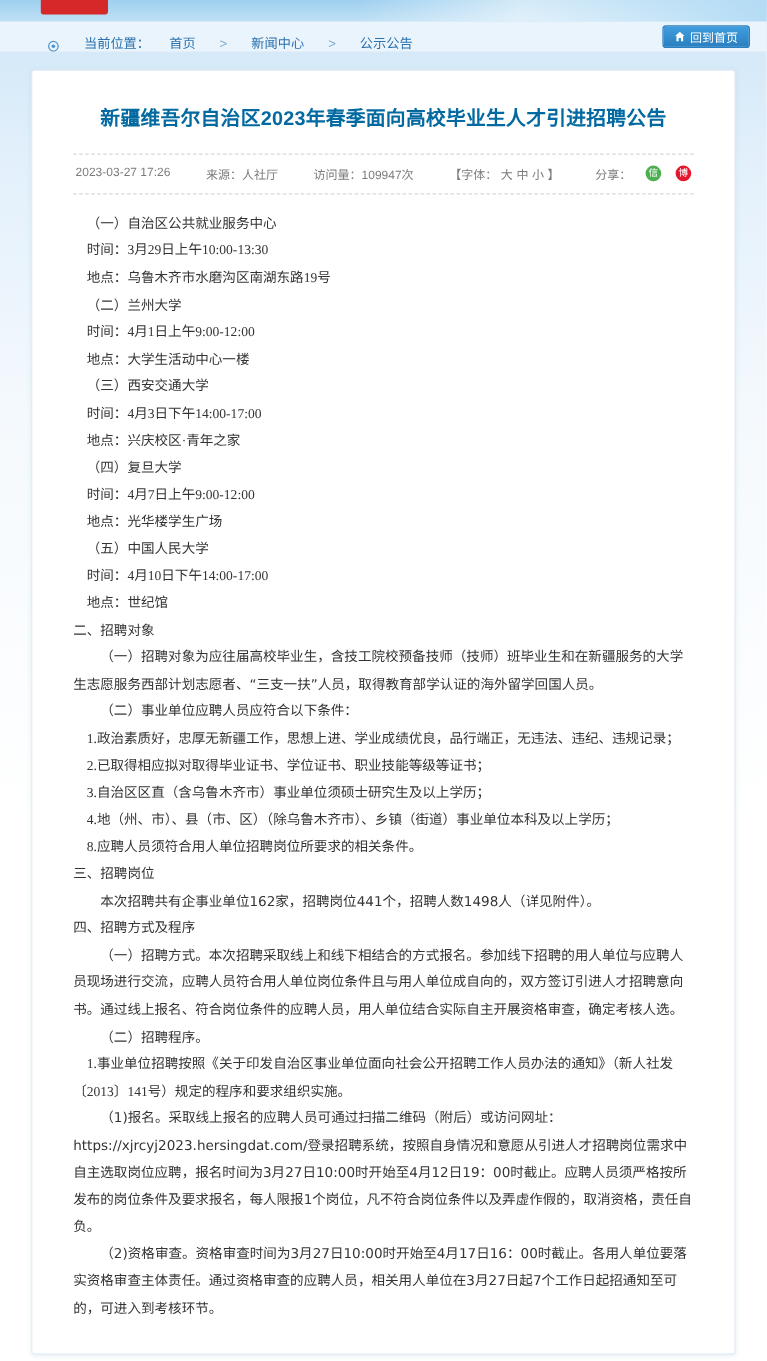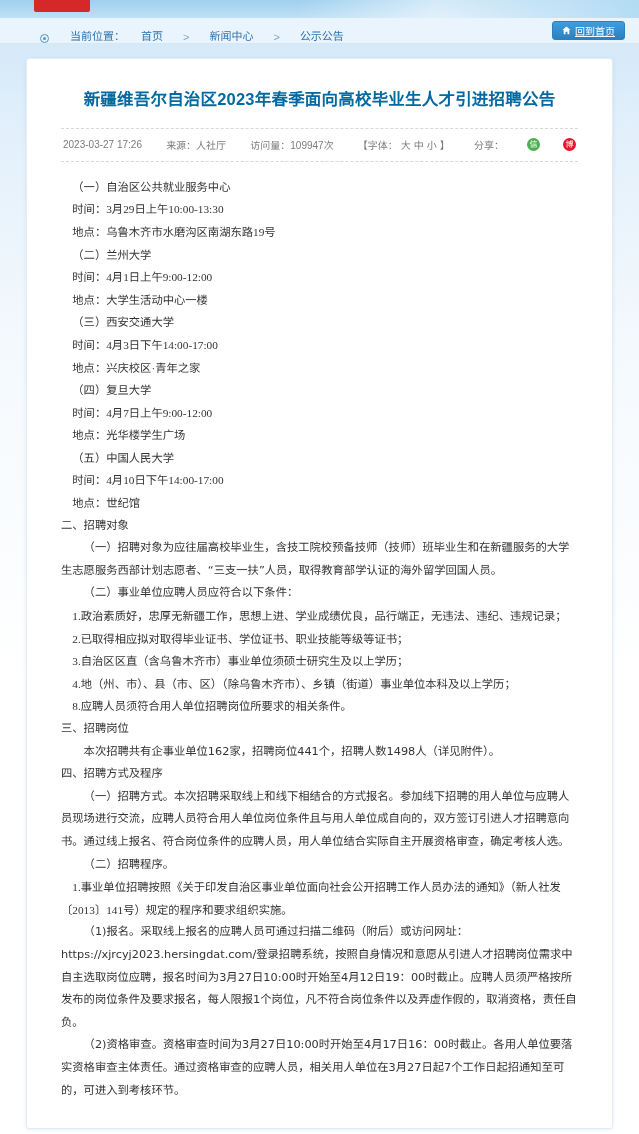--- a/index.html
+++ b/index.html
@@ -75,21 +75,20 @@
     padding: 0 9px;
     display: flex;
     align-items: center;
     gap: 4px;
     background: linear-gradient(180deg, #3f9ede 0%, #2a7fc0 100%);
     color: #fff;
     font-size: 10px;
     border-radius: 3px;
     cursor: pointer;
     border: 1px solid #2a7fc0;
-    text-decoration: underline;
   }
   .back-btn svg { display: block; }
   
   .card {
     margin: 14px 26px 0 26px;
     background: #fff;
     border: 1px solid #e2ecf4;
     border-radius: 3px;
     padding: 22px 34px 26px 34px;
     box-shadow: 0 1px 4px rgba(130,170,200,0.18);
@@ -113,21 +112,21 @@
     align-items: center;
     justify-content: space-between;
     padding: 8px 2px 9px 2px;
     font-size: 10px;
     color: #7b7b7b;
     border-bottom: 1px dashed #d8d8d8;
   }
   .meta-item { white-space: nowrap; }
   .meta-fonts { display: flex; align-items: flex-end; gap: 3px; }
   .fs { cursor: pointer; color: #7b7b7b; }
-  .share { display: flex; align-items: center; gap: 23px; justify-content: center; }
+  .share { display: flex; align-items: center; gap: 12px; justify-content: center; }
   .share-ico {
     width: 13px; height: 13px;
     border-radius: 50%;
     display: inline-block;
     font-size: 8px;
     color: #fff;
     text-align: center;
     line-height: 13px;
     cursor: pointer;
   }

